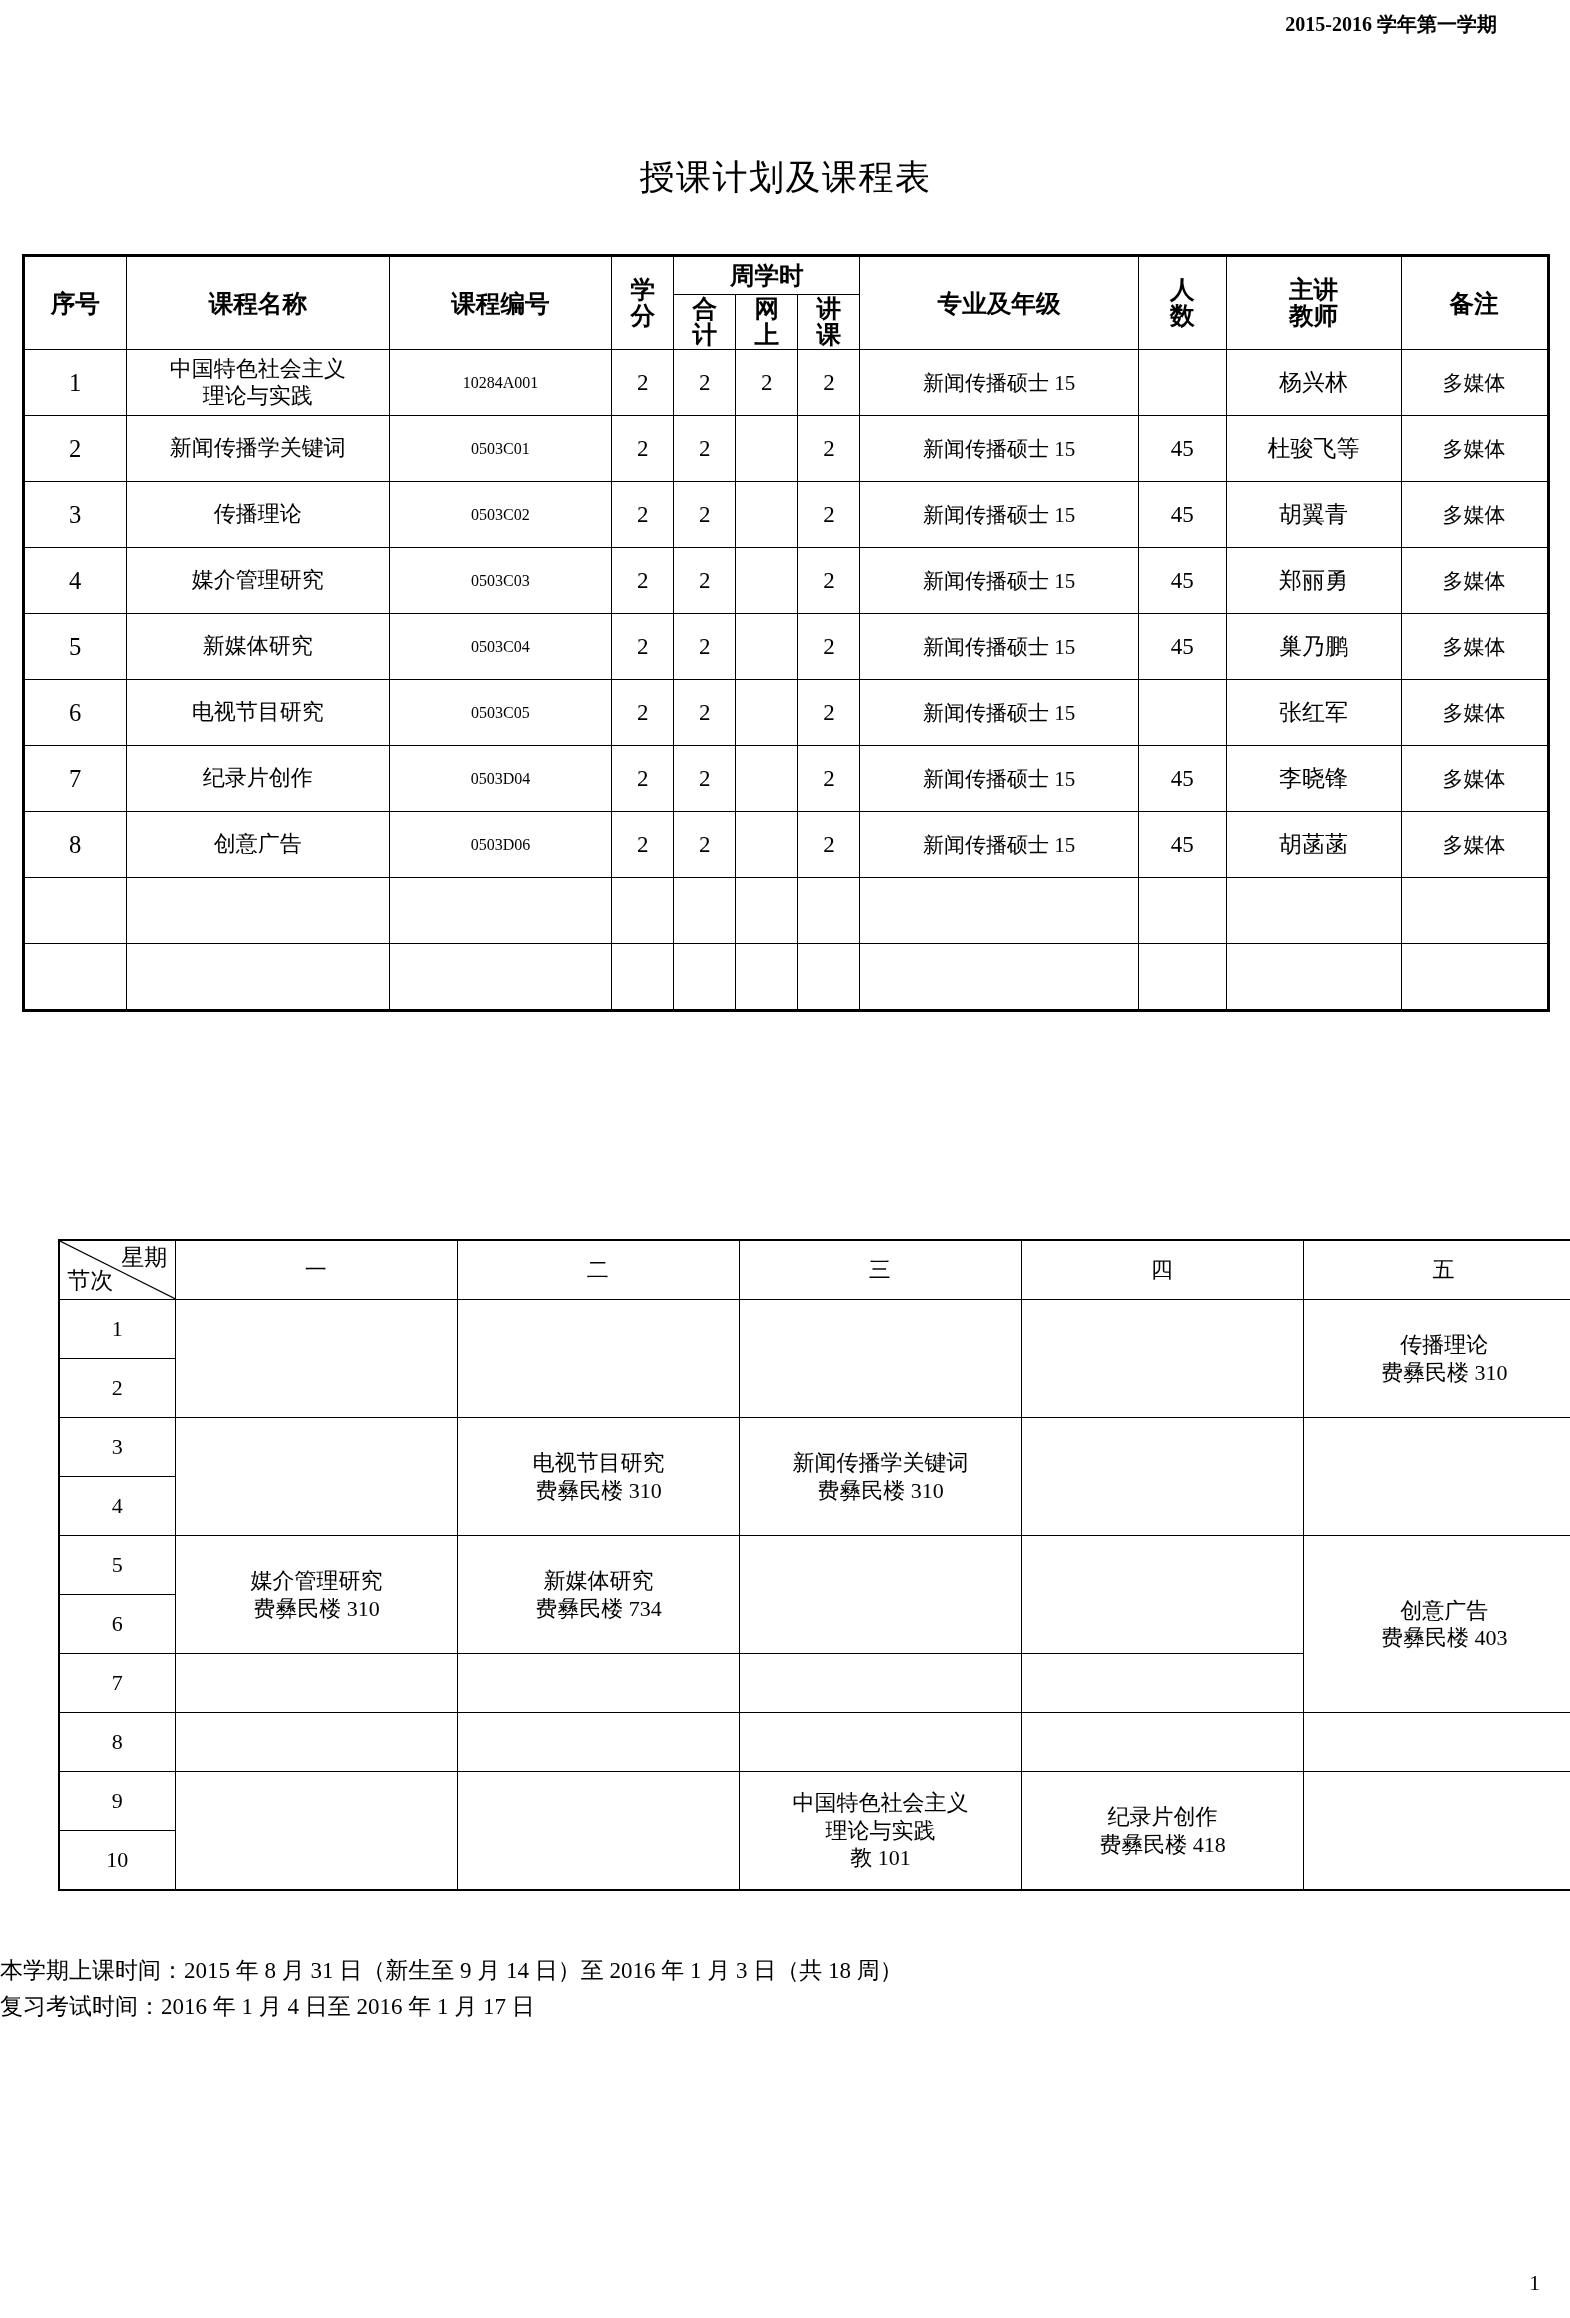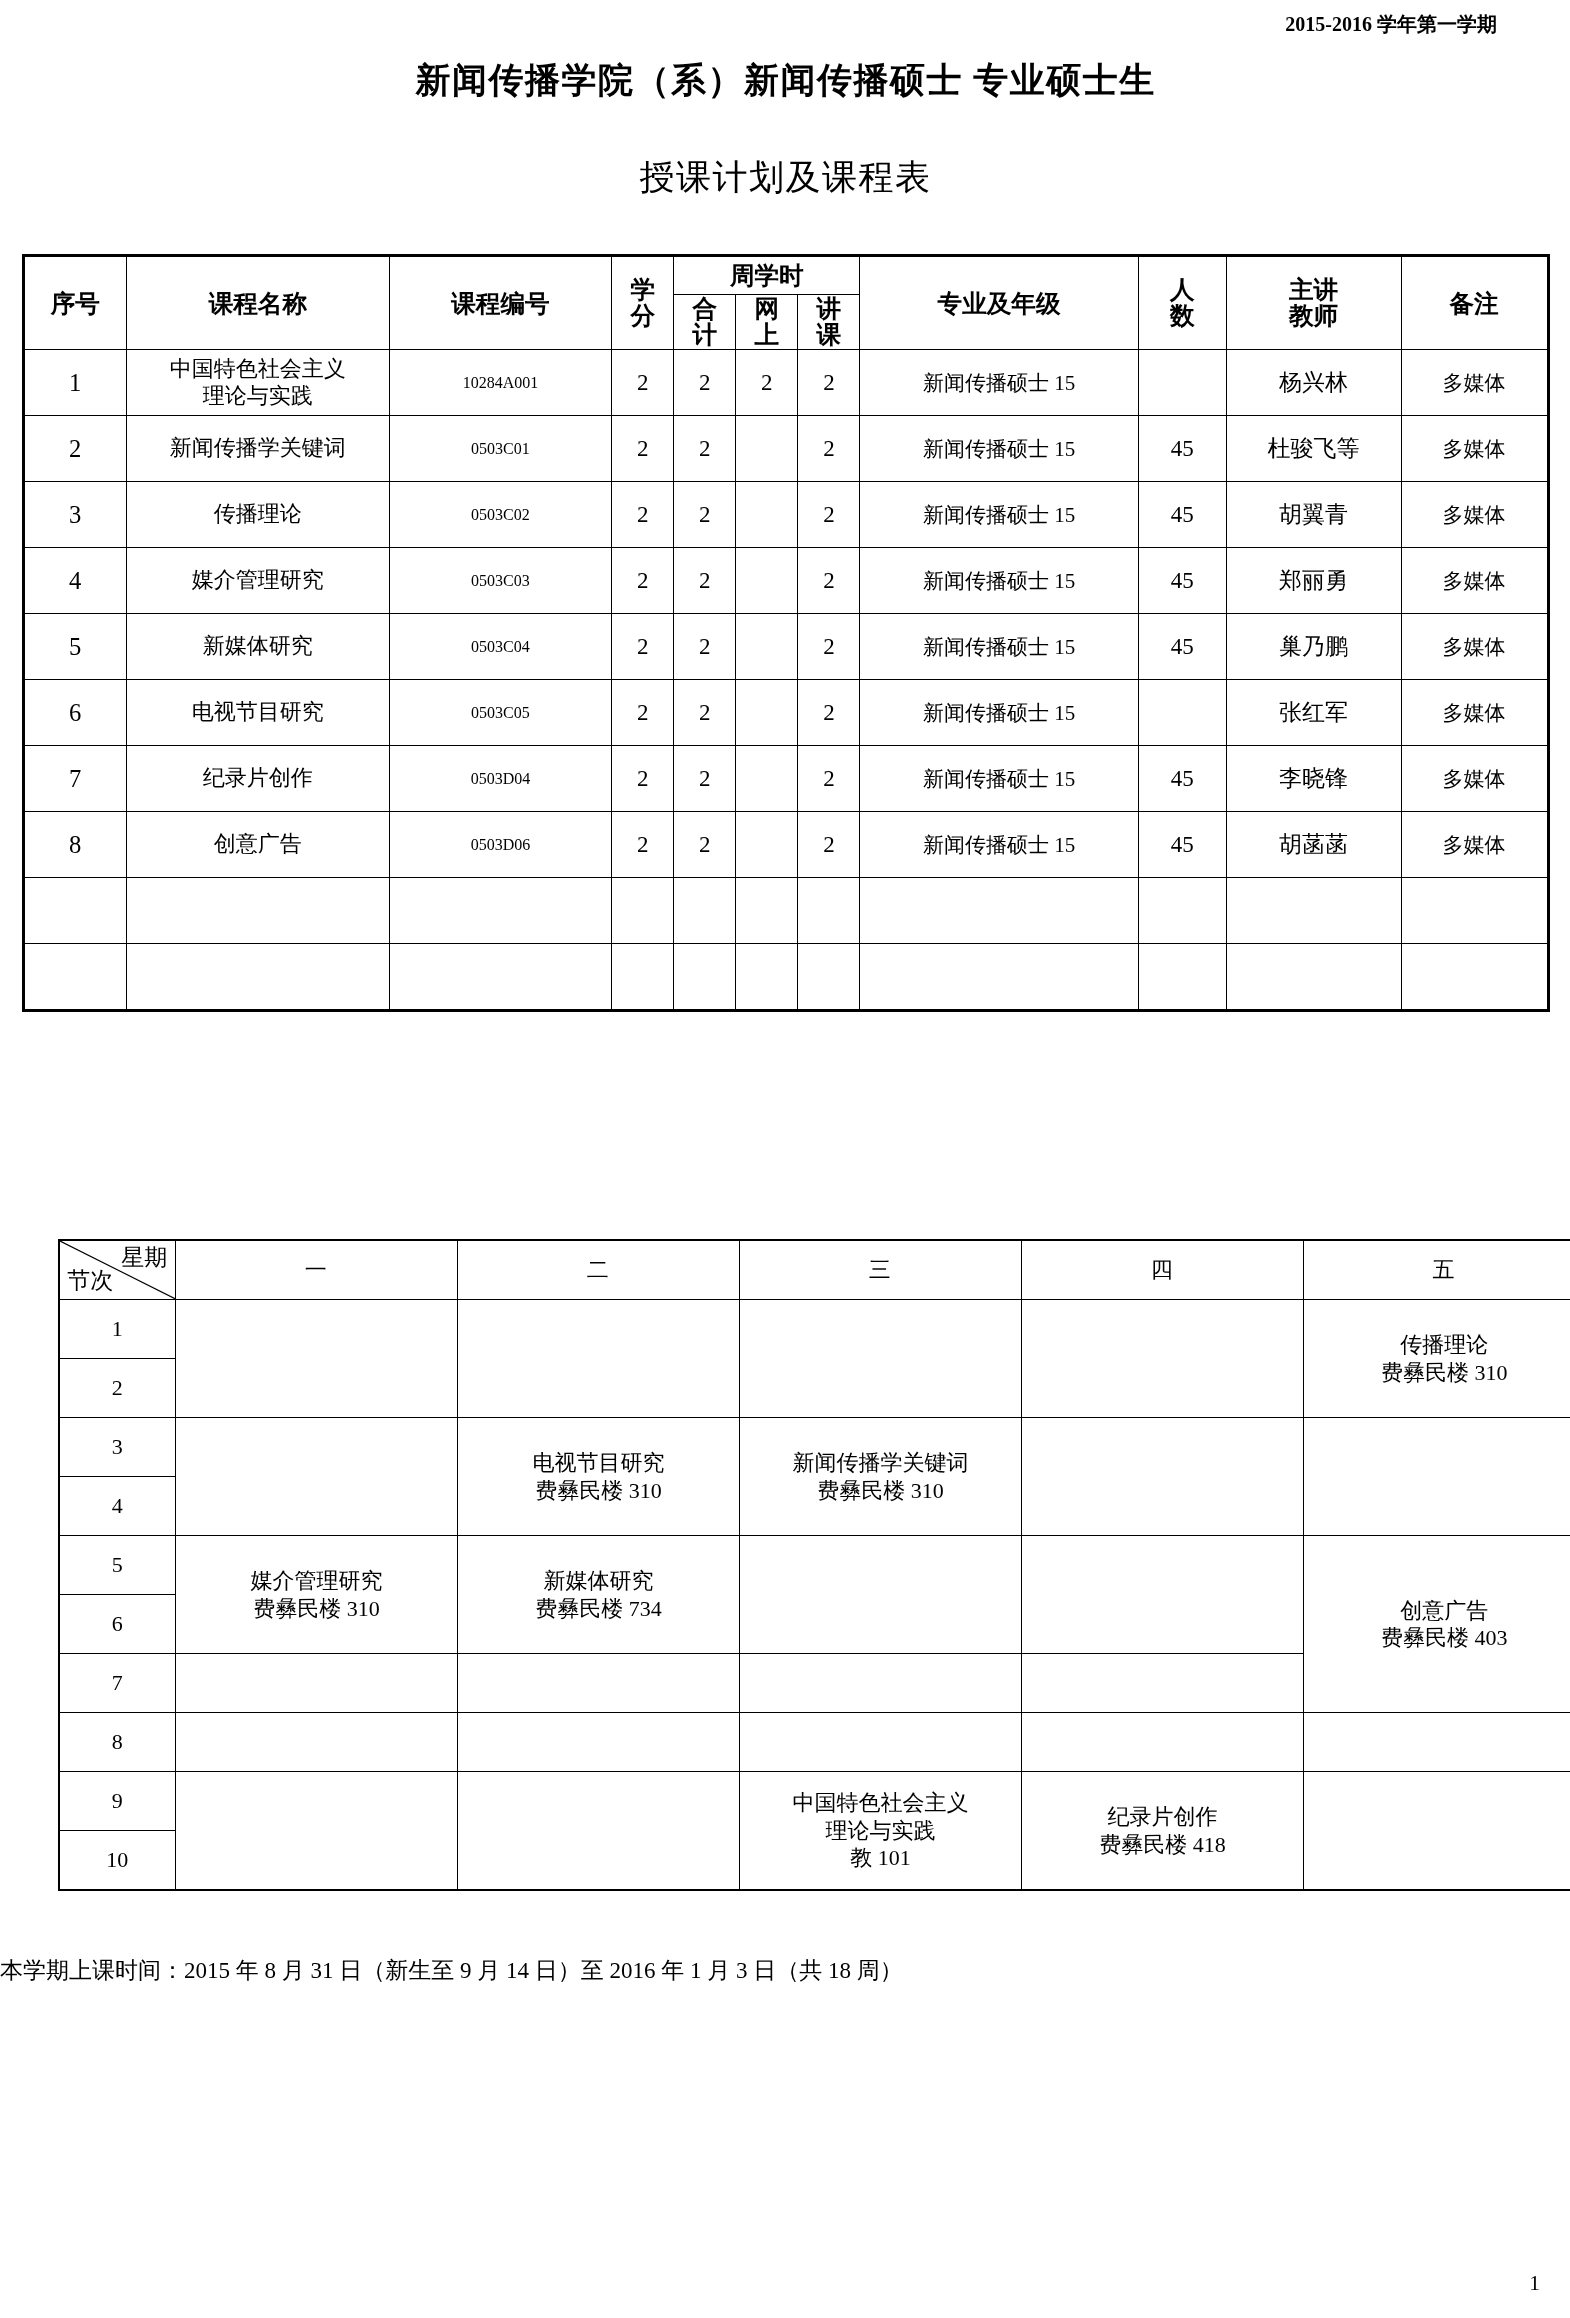--- a/index.html
+++ b/index.html
@@ -163,21 +163,20 @@
     font-size: 21.5px;
   }
 </style>
 </head>
 <body>
 
 <div class="page">
 
   <div class="term-line">2015-2016 学年第一学期</div>
 
-  <div class="title1">新闻传播学院（系）新闻传播硕士 专业硕士生</div>
   <div class="title2">授课计划及课程表</div>
 
   <div class="course-table-wrap">
     <table class="course">
       <colgroup>
         <col style="width:100px">
         <col style="width:254px">
         <col style="width:215px">
         <col style="width:60px">
         <col style="width:60px">
@@ -476,18 +475,19 @@
         </tr>
         <tr>
           <td class="period">10</td>
         </tr>
       </tbody>
     </table>
   </div>
 
   <div class="footer-lines">
     <div>本学期上课时间：2015 年 8 月 31 日（新生至 9 月 14 日）至 2016 年 1 月 3 日（共 18 周）</div>
+    <div>复习考试时间：2016 年 1 月 4 日至 2016 年 1 月 17 日</div>
   </div>
 
   <div class="page-number">1</div>
 
 </div>
 
 
 </body></html>

